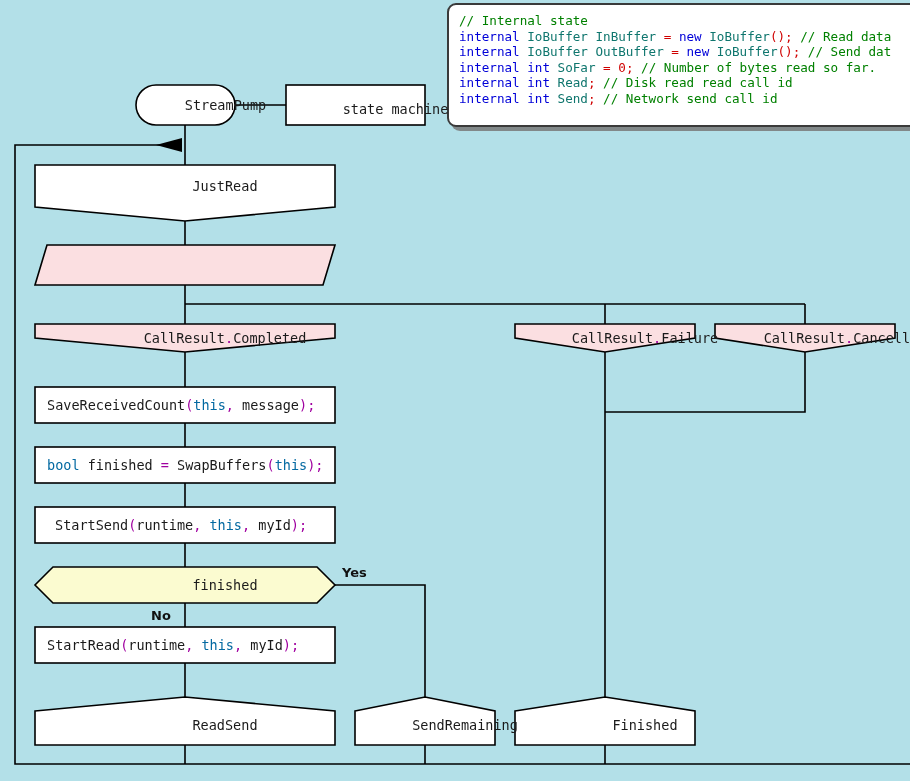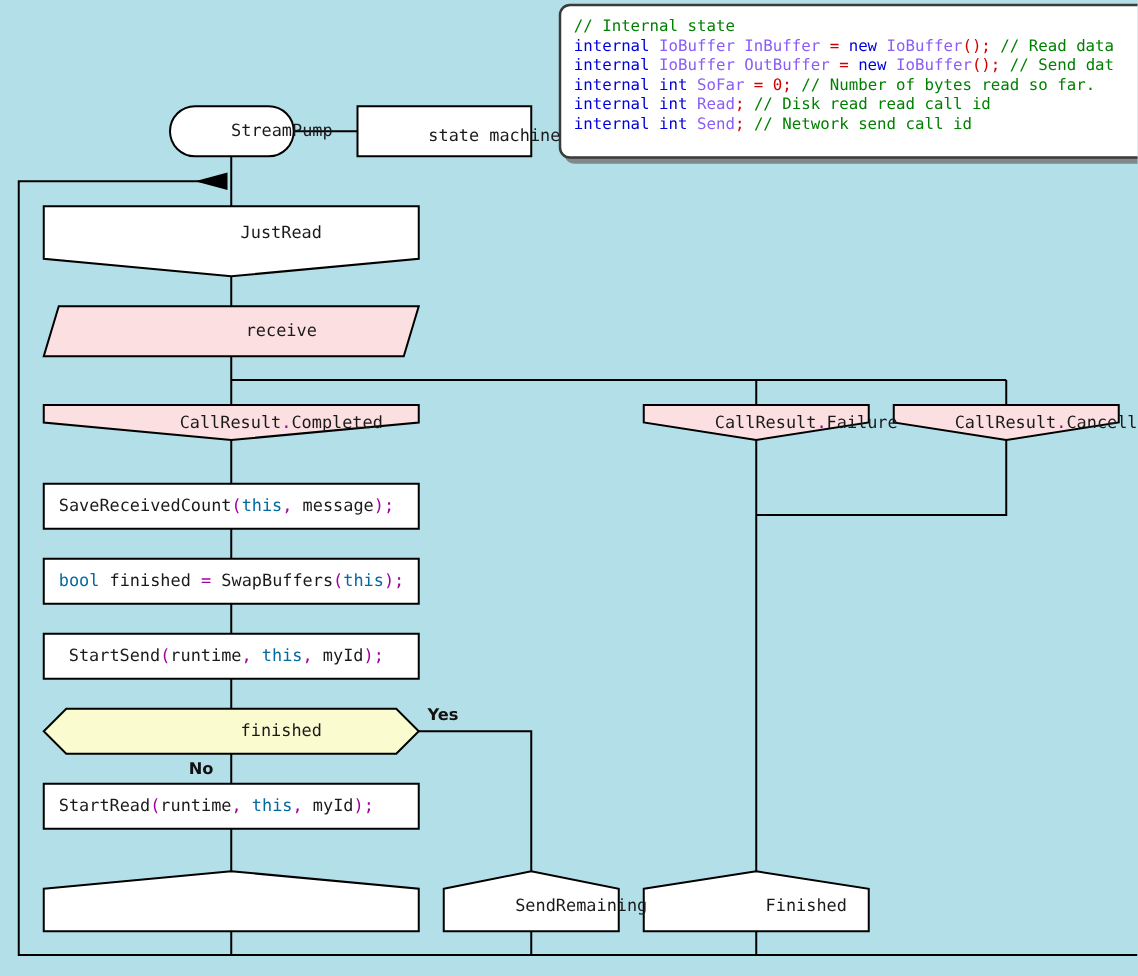--- a/index.html
+++ b/index.html
@@ -40,21 +40,21 @@
   }
   #code-inner{
     padding:8px 0 0 10px;
     font-family:"DejaVu Sans Mono", monospace;
     font-size:12.6px;
     line-height:15.6px;
     white-space:pre;
   }
   .cm{color:#008000;}
   .kw{color:#0000d8;}
-  .id{color:#8b5cf6;}
+  .id{color:#0f766e;}
   .op{color:#d00000;}
   .num{color:#d00000;}
 
   
   .c-kw{color:#0369a1;}
   .c-pn{color:#a000a0;}
   .c-id{color:#1a1a1a;}
 
   .edge-label{
     position:absolute;
@@ -146,38 +146,38 @@
   <div id="code-panel">
     <div id="code-inner"><div><span class="cm">// Internal state</span></div><div><span class="kw">internal</span><span class="id"> IoBuffer InBuffer </span><span class="op">=</span><span class="id"> </span><span class="kw">new</span><span class="id"> IoBuffer</span><span class="op">();</span><span class="cm"> // Read data</span></div><div><span class="kw">internal</span><span class="id"> IoBuffer OutBuffer </span><span class="op">=</span><span class="id"> </span><span class="kw">new</span><span class="id"> IoBuffer</span><span class="op">();</span><span class="cm"> // Send dat</span></div><div><span class="kw">internal</span><span class="id"> </span><span class="kw">int</span><span class="id"> SoFar </span><span class="op">=</span><span class="id"> </span><span class="num">0</span><span class="op">;</span><span class="cm"> // Number of bytes read so far.</span></div><div><span class="kw">internal</span><span class="id"> </span><span class="kw">int</span><span class="id"> Read</span><span class="op">;</span><span class="cm"> // Disk read read call id</span></div><div><span class="kw">internal</span><span class="id"> </span><span class="kw">int</span><span class="id"> Send</span><span class="op">;</span><span class="cm"> // Network send call id</span></div></div>
   </div>
 
   <div class="node-label" style="left:136px;top:85px;width:99px;height:40px;">StreamPump</div>
 
   <div class="node-label" style="left:286px;top:85px;width:139px;height:48px;">state machine</div>
 
   <div class="node-label" style="left:35px;top:165px;width:300px;height:42px;">JustRead</div>
 
-  <div class="node-label" style="left:35px;top:245px;width:300px;height:40px;">receive</div>
 
   <div class="node-label" style="left:35px;top:324px;width:300px;height:28px;"><span class="c-id">CallResult</span><span class="c-pn">.</span><span class="c-id">Completed</span></div>
 
   <div class="node-label" style="left:515px;top:324px;width:180px;height:28px;"><span class="c-id">CallResult</span><span class="c-pn">.</span><span class="c-id">Failure</span></div>
 
   <div class="node-label" style="left:715px;top:324px;width:180px;height:28px;"><span class="c-id">CallResult</span><span class="c-pn">.</span><span class="c-id">Cancelled</span></div>
 
   <div class="node-label left" style="left:35px;top:387px;width:300px;height:36px;"><span class="c-id">SaveReceivedCount</span><span class="c-pn">(</span><span class="c-kw">this</span><span class="c-pn">,</span><span class="c-id"> message</span><span class="c-pn">);</span></div>
 
   <div class="node-label left" style="left:35px;top:447px;width:300px;height:36px;"><span class="c-kw">bool</span><span class="c-id"> finished </span><span class="c-pn">=</span><span class="c-id"> SwapBuffers</span><span class="c-pn">(</span><span class="c-kw">this</span><span class="c-pn">);</span></div>
 
   <div class="node-label left" style="left:35px;top:507px;width:300px;height:36px;padding-left:20px;"><span class="c-id">StartSend</span><span class="c-pn">(</span><span class="c-id">runtime</span><span class="c-pn">,</span><span class="c-id"> </span><span class="c-kw">this</span><span class="c-pn">,</span><span class="c-id"> myId</span><span class="c-pn">);</span></div>
 
   <div class="node-label" style="left:35px;top:567px;width:300px;height:36px;">finished</div>
 
   <div class="node-label left" style="left:35px;top:627px;width:300px;height:36px;"><span class="c-id">StartRead</span><span class="c-pn">(</span><span class="c-id">runtime</span><span class="c-pn">,</span><span class="c-id"> </span><span class="c-kw">this</span><span class="c-pn">,</span><span class="c-id"> myId</span><span class="c-pn">);</span></div>
 
+  <div class="node-label" style="left:35px;top:705px;width:300px;height:40px;">ReadSend</div>
 
   <div class="node-label" style="left:355px;top:705px;width:140px;height:40px;">SendRemaining</div>
 
   <div class="node-label" style="left:515px;top:705px;width:180px;height:40px;">Finished</div>
 
   <div class="edge-label" style="left:342px;top:565px;">Yes</div>
   <div class="edge-label" style="left:151px;top:608px;">No</div>
 
 </div>
 

